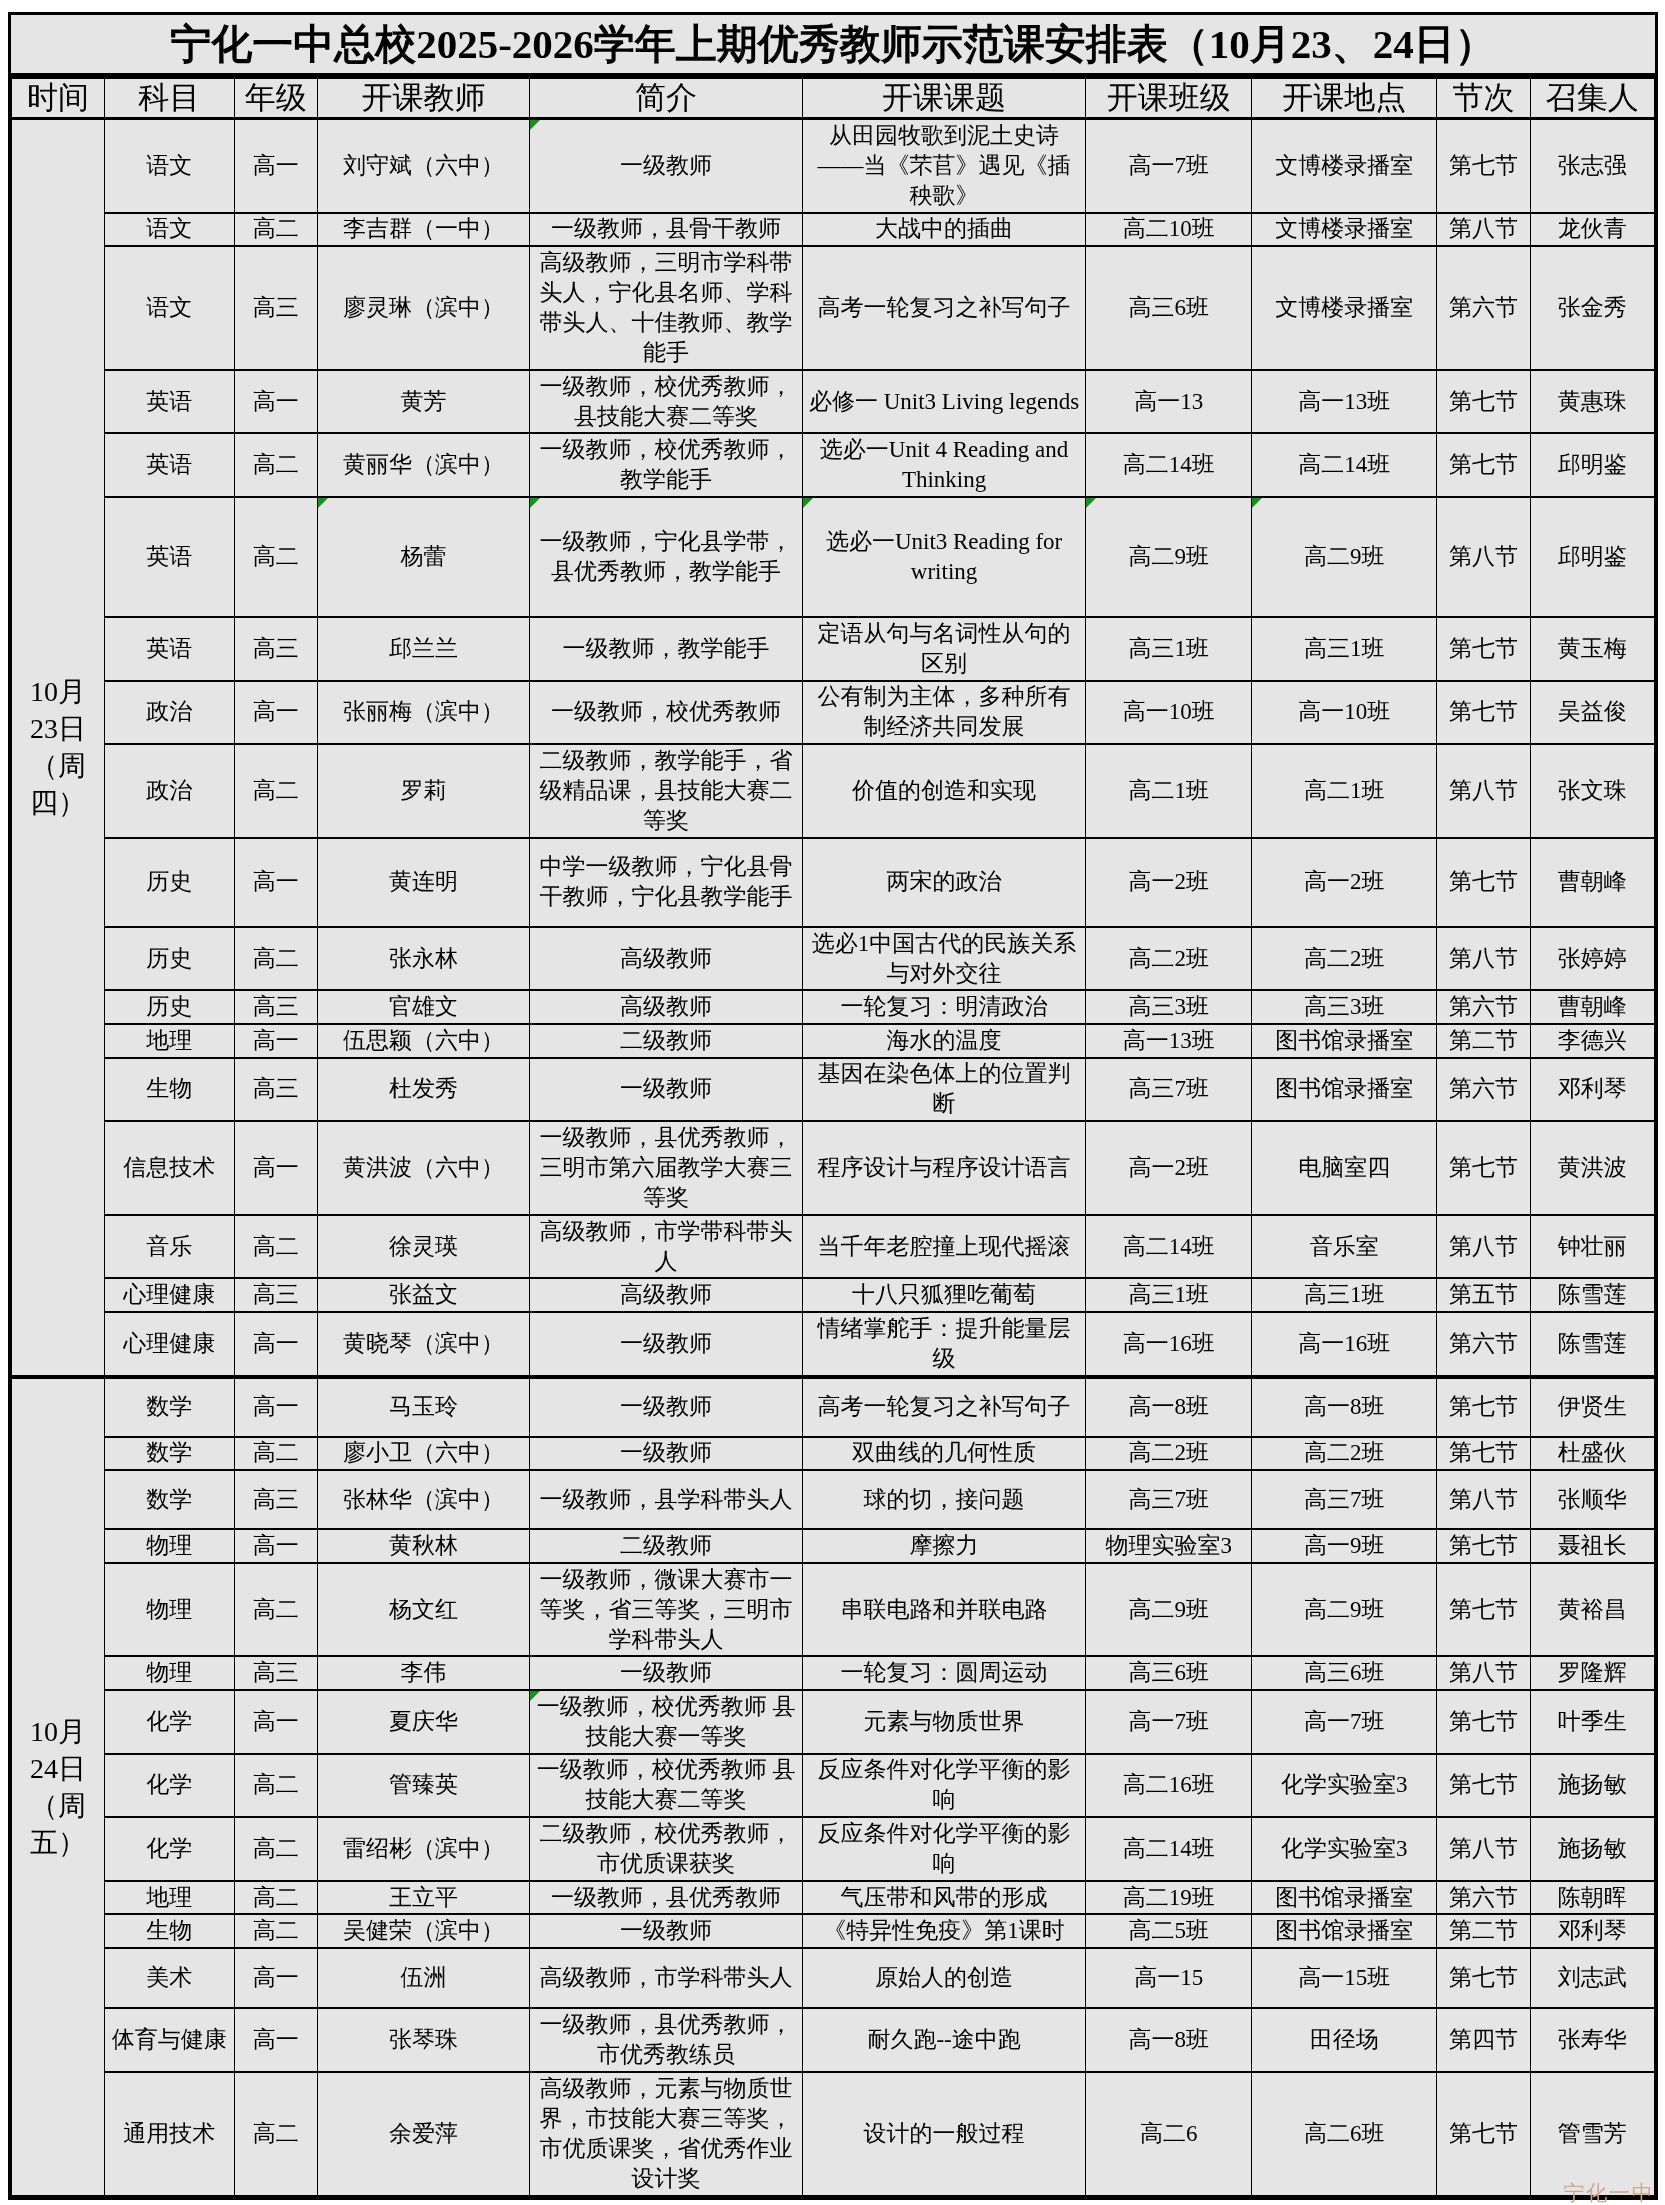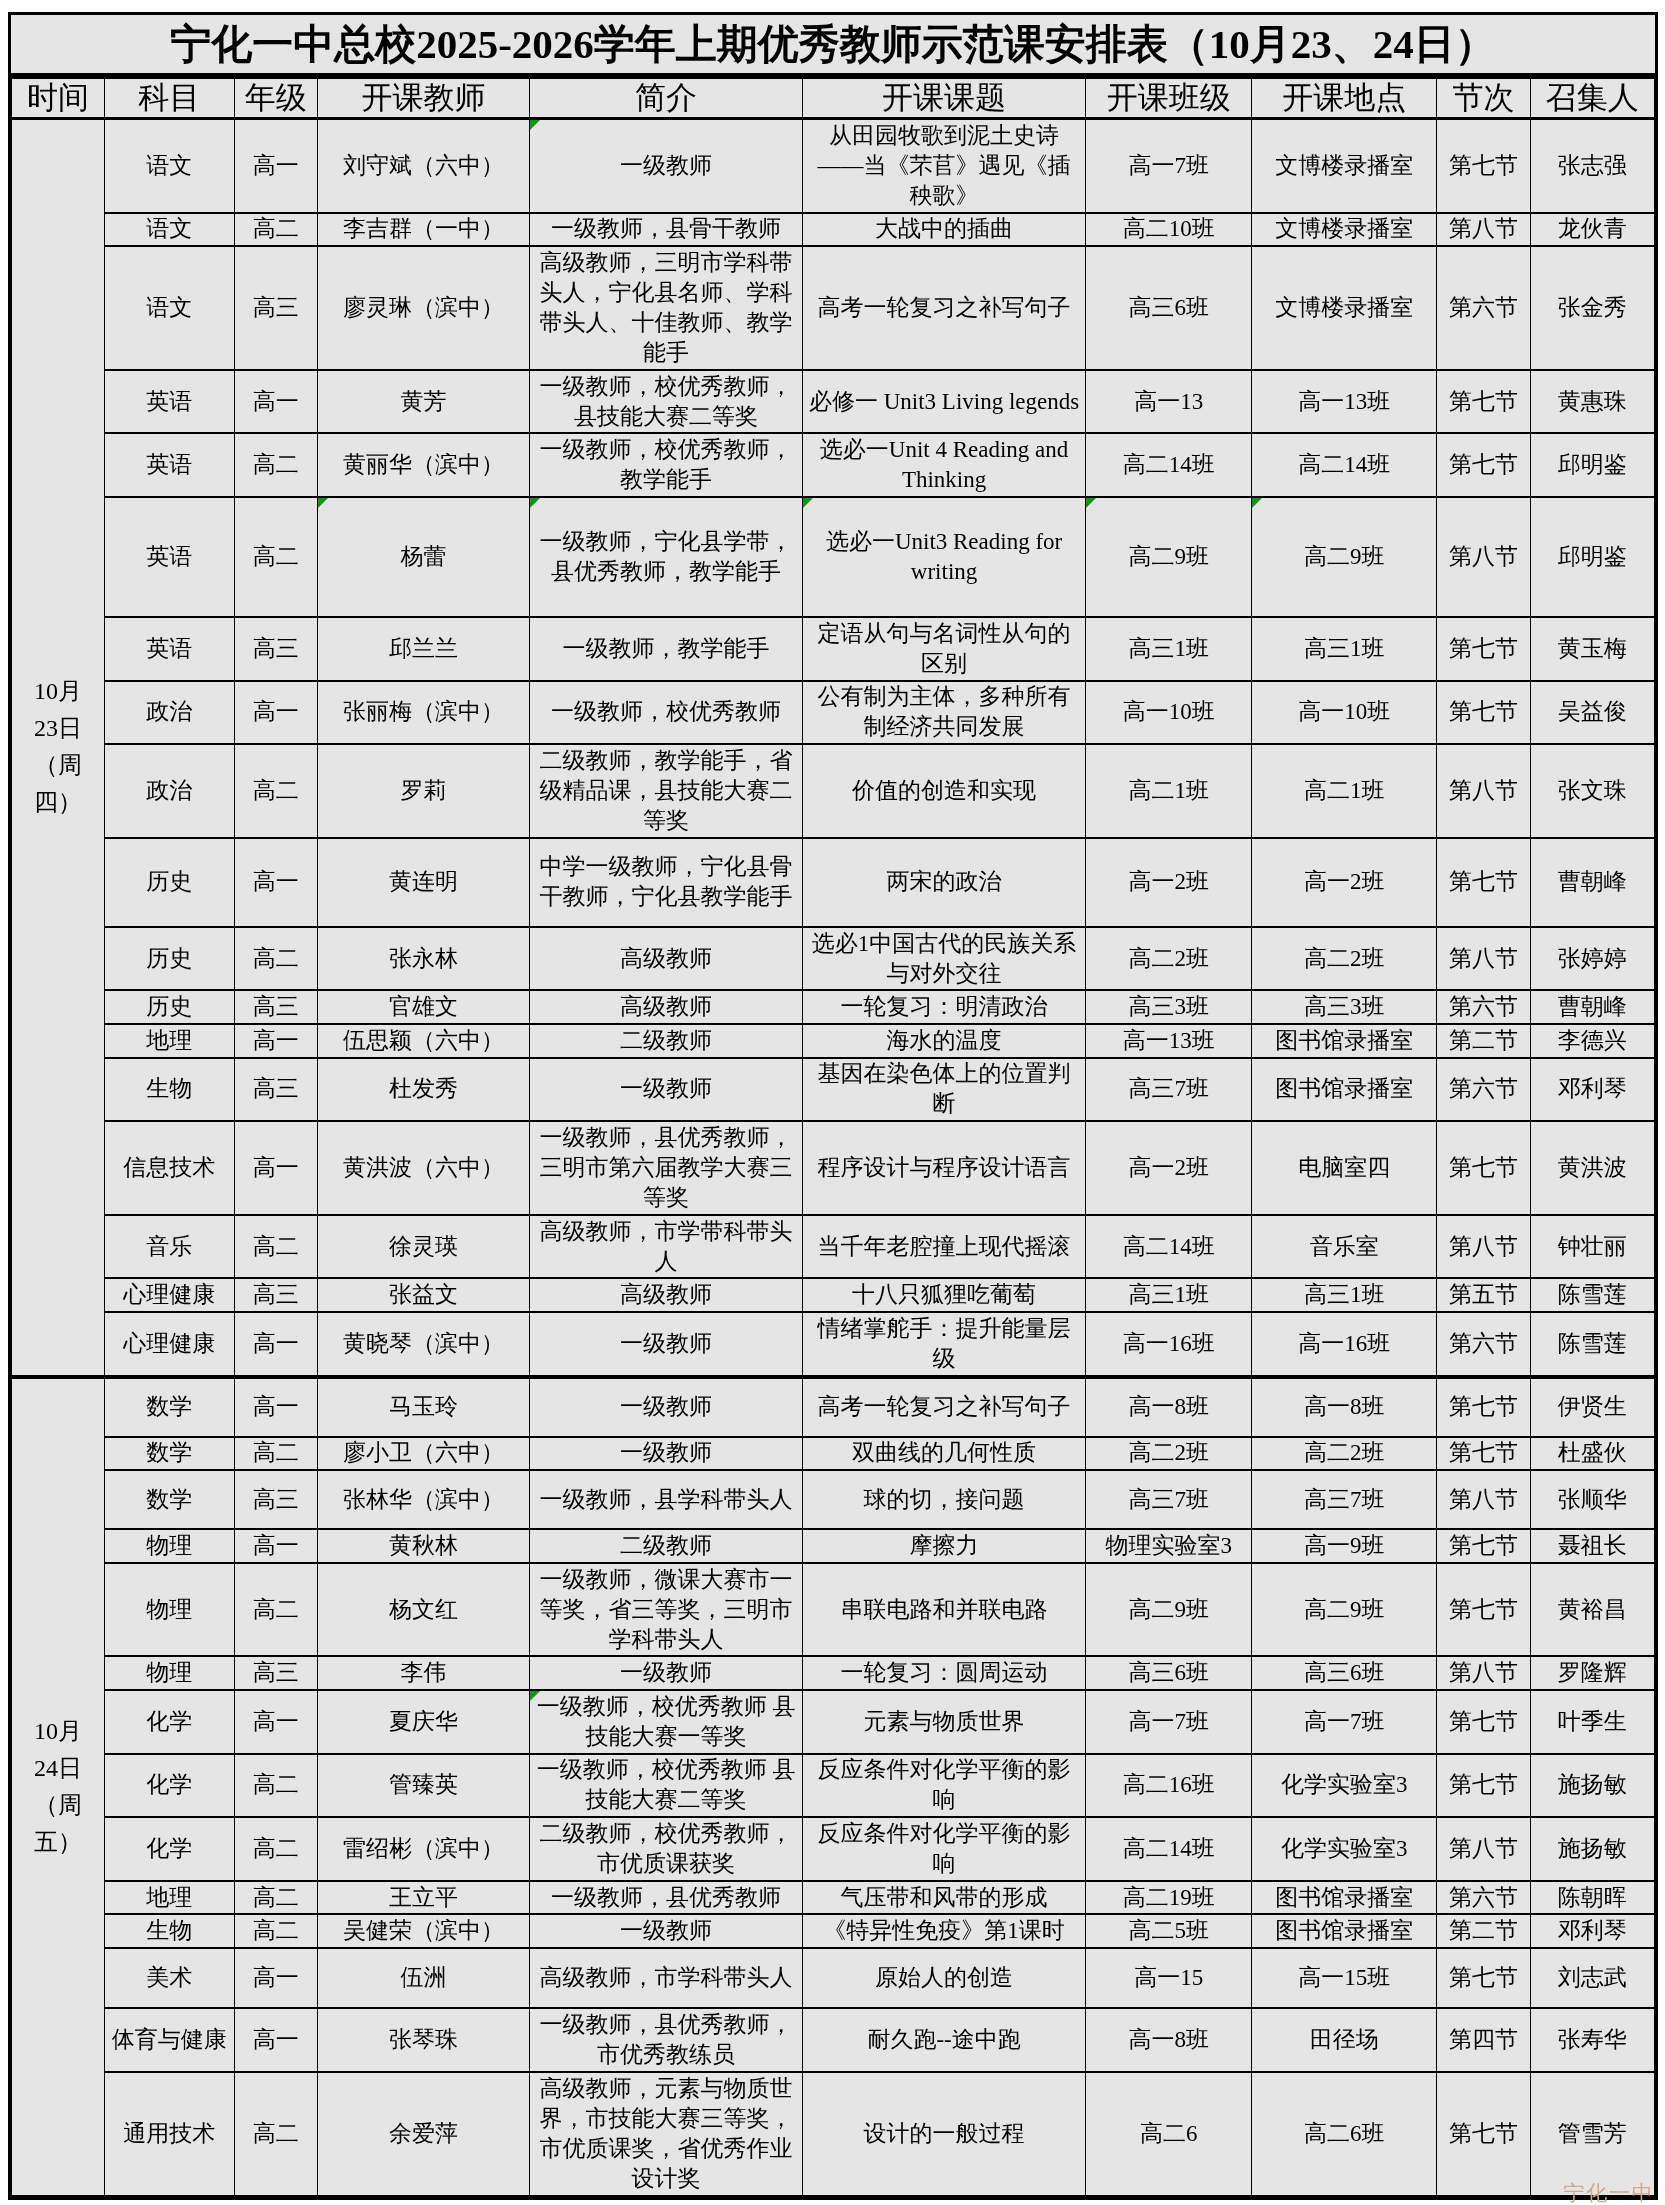--- a/index.html
+++ b/index.html
@@ -23,21 +23,21 @@
   th, td {
     border:1.7px solid #000;
     border-top-width:2.5px; border-bottom-width:2.5px;
     text-align:center; vertical-align:middle;
     padding:0.8px 4.1px; box-sizing:border-box;
     font-weight:normal;
     font-size:23px; line-height:30px;
     overflow:hidden;
   }
   thead th { height:41px; border-bottom-width:3.3px; font-size:31px; padding:0.8px 1.7px; }
-  td.time-cell { padding:0 13.3px; font-size:24px; line-height:37px; }
+  td.time-cell { padding:0 13.3px; font-size:28px; line-height:37px; }
   tr.day-start td { border-top-width:4.1px; }
   td.flag { position:relative; }
   td.flag::before {
     content:""; position:absolute; left:0; top:0;
     border-left:10.8px solid #149414; border-bottom:10.8px solid transparent;
   }
   .watermark {
     position:absolute; right:11.6px; top:2179px;
     font-size:21px; color:#d2a88c; letter-spacing:1.7px;
   }

